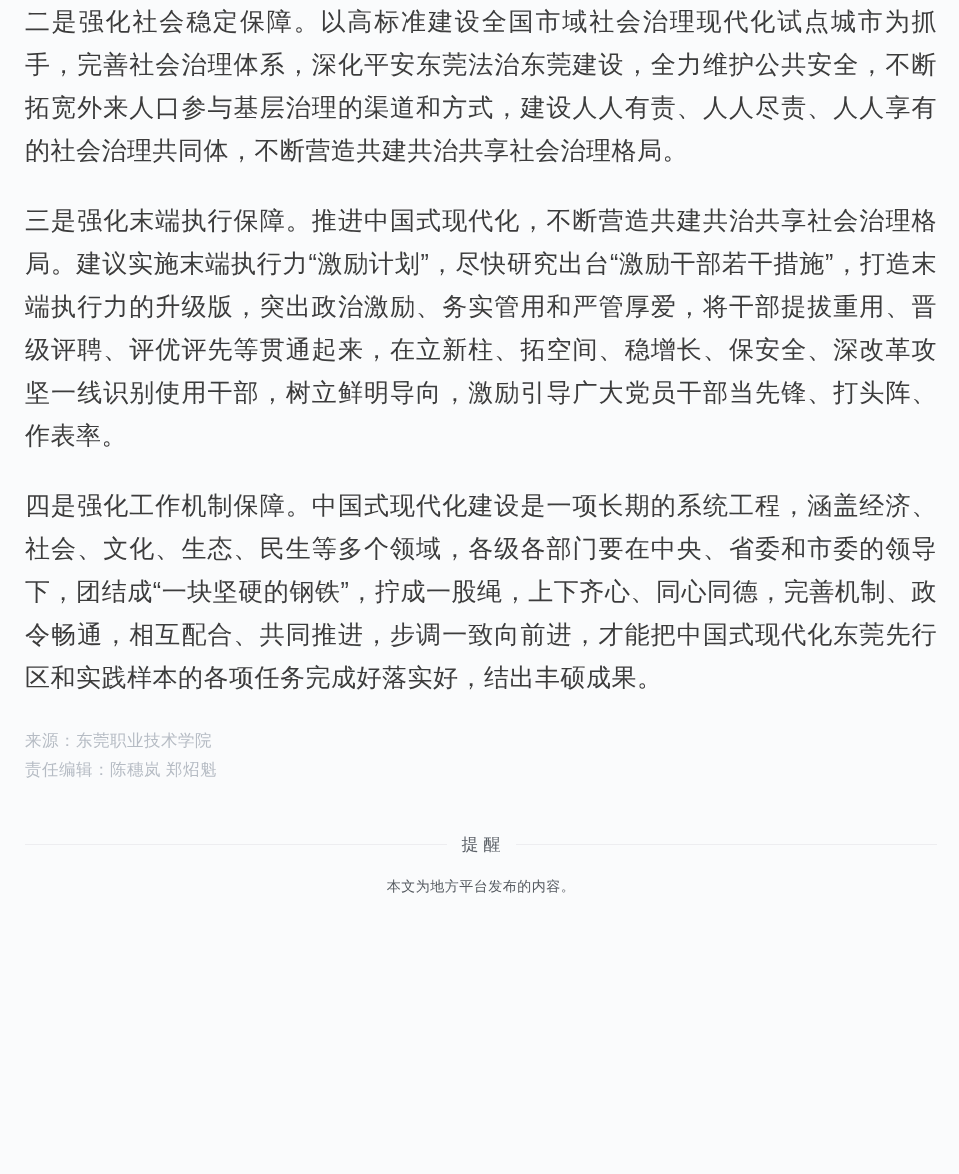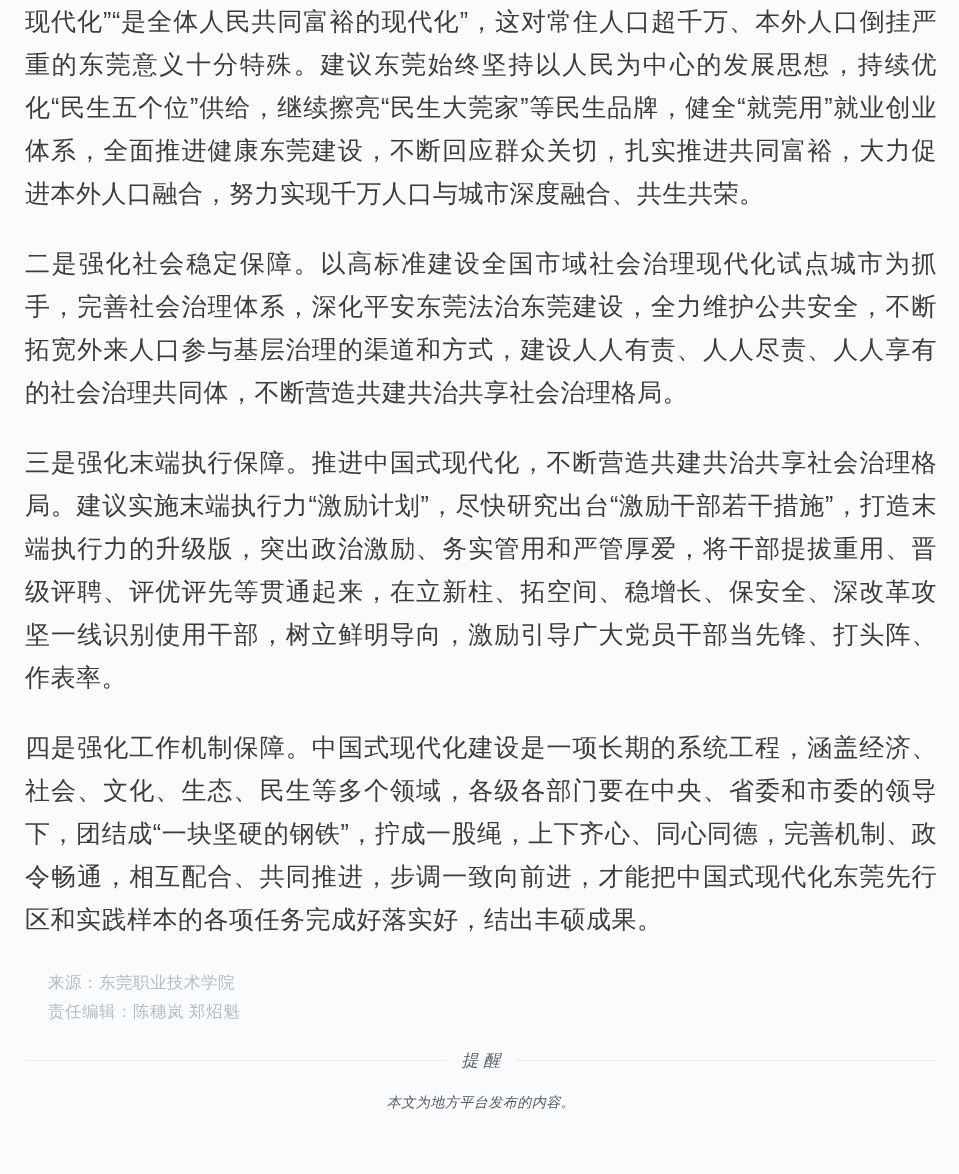--- a/index.html
+++ b/index.html
@@ -24,25 +24,23 @@
     letter-spacing: 0.5px;
   }
   .meta-block {
     margin-top: 0;
   }
   .meta-block p {
     font-size: 16.5px;
     line-height: 29px;
     color: #b6bcc4;
     letter-spacing: 0.5px;
-    margin-left: 23px;
   }
   .reminder {
-    margin-top: 22px;
-    font-style: italic;
+    margin-top: 48px;
   }
   .reminder-divider {
     display: flex;
     align-items: center;
     height: 24px;
   }
   .reminder-divider .line {
     flex: 1;
     height: 1px;
     background: #ededf0;
@@ -61,21 +59,20 @@
     line-height: 24px;
     color: #565b61;
     letter-spacing: 0.5px;
   }
 </style>
 </head>
 <body>
 
 <div class="article">
 
-  <p class="body-para">现代化”“是全体人民共同富裕的现代化”，这对常住人口超千万、本外人口倒挂严重的东莞意义十分特殊。建议东莞始终坚持以人民为中心的发展思想，持续优化“民生五个位”供给，继续擦亮“民生大莞家”等民生品牌，健全“就莞用”就业创业体系，全面推进健康东莞建设，不断回应群众关切，扎实推进共同富裕，大力促进本外人口融合，努力实现千万人口与城市深度融合、共生共荣。</p>
 
   <p class="body-para">二是强化社会稳定保障。以高标准建设全国市域社会治理现代化试点城市为抓手，完善社会治理体系，深化平安东莞法治东莞建设，全力维护公共安全，不断拓宽外来人口参与基层治理的渠道和方式，建设人人有责、人人尽责、人人享有的社会治理共同体，不断营造共建共治共享社会治理格局。</p>
 
   <p class="body-para">三是强化末端执行保障。推进中国式现代化，不断营造共建共治共享社会治理格局。建议实施末端执行力“激励计划”，尽快研究出台“激励干部若干措施”，打造末端执行力的升级版，突出政治激励、务实管用和严管厚爱，将干部提拔重用、晋级评聘、评优评先等贯通起来，在立新柱、拓空间、稳增长、保安全、深改革攻坚一线识别使用干部，树立鲜明导向，激励引导广大党员干部当先锋、打头阵、作表率。</p>
 
   <p class="body-para">四是强化工作机制保障。中国式现代化建设是一项长期的系统工程，涵盖经济、社会、文化、生态、民生等多个领域，各级各部门要在中央、省委和市委的领导下，团结成“一块坚硬的钢铁”，拧成一股绳，上下齐心、同心同德，完善机制、政令畅通，相互配合、共同推进，步调一致向前进，才能把中国式现代化东莞先行区和实践样本的各项任务完成好落实好，结出丰硕成果。</p>
 
   <div class="meta-block">
     <p>来源：东莞职业技术学院</p>
     <p>责任编辑：陈穗岚 郑炤魁</p>

